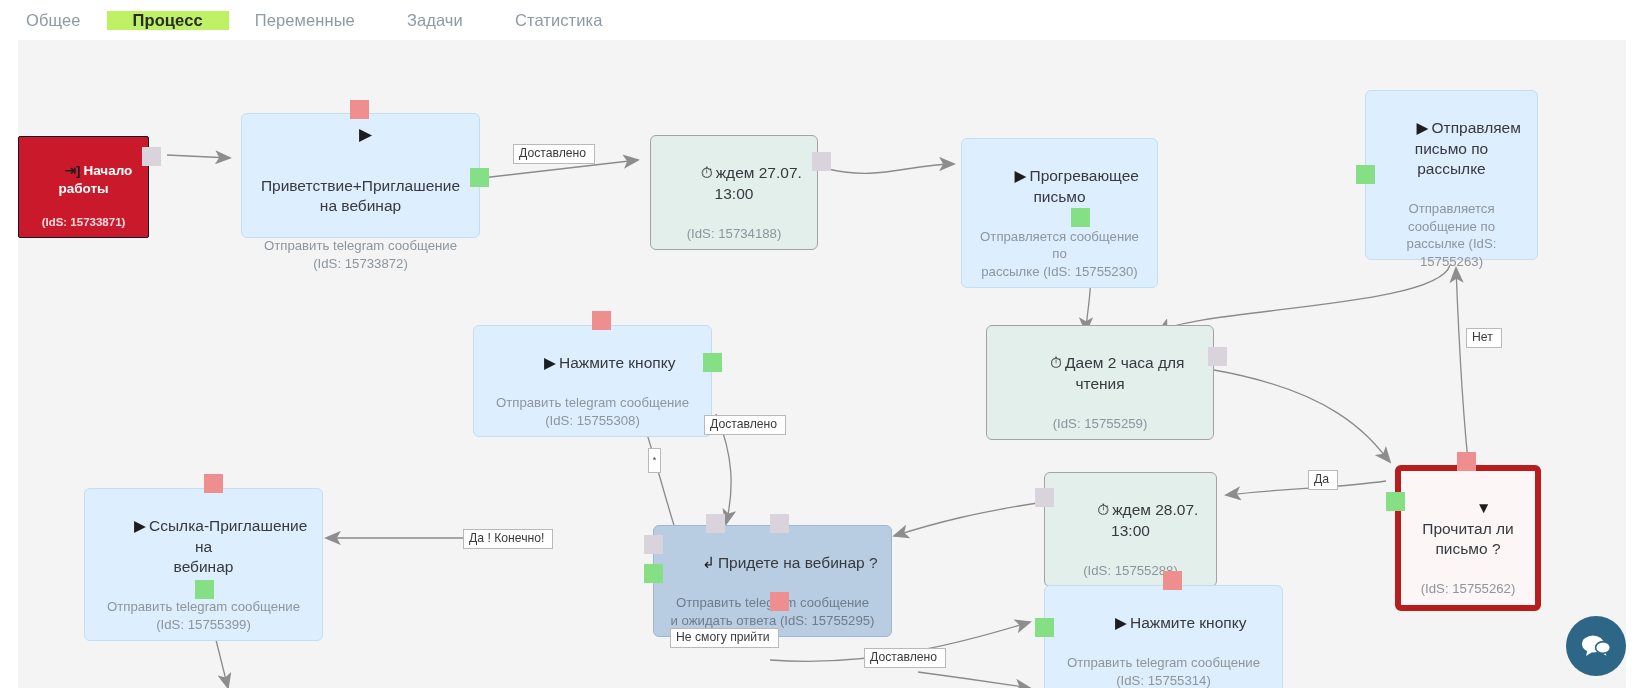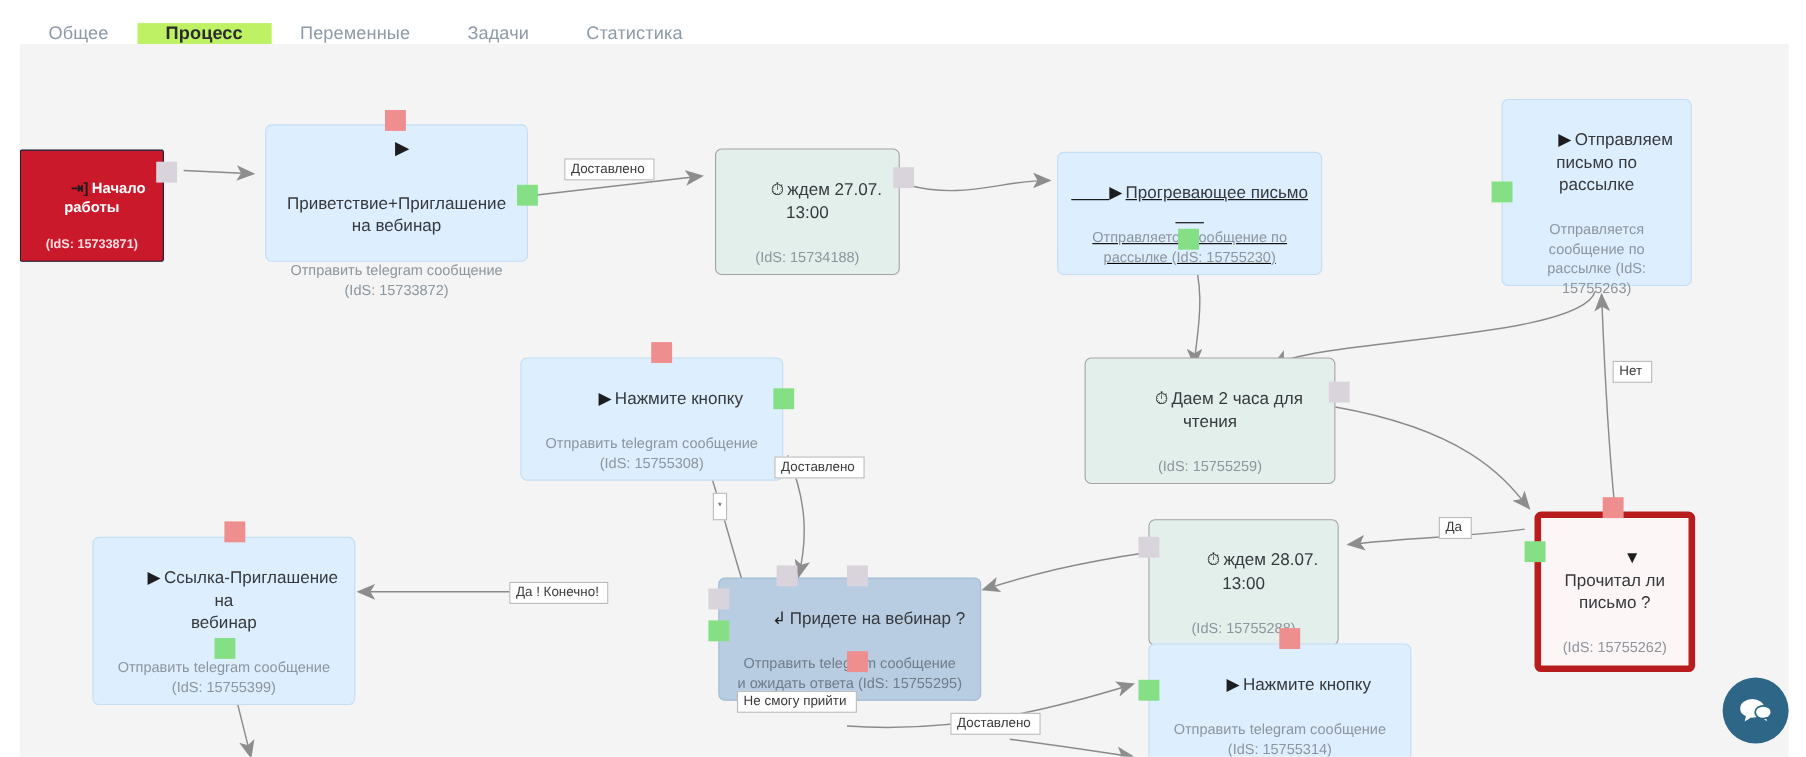--- a/index.html
+++ b/index.html
@@ -9,22 +9,22 @@
     background: #ffffff;
     font-family: "Liberation Sans", sans-serif;
   }
   #app { position: relative; width: 1642px; height: 688px; }
 
   
   .tabbar {
     position: absolute; left: 0; top: 0;
     width: 1642px; height: 40px;
     background: #ffffff;
-    display: flex; align-items: flex-end;
-    padding-left: 18px;
+    display: flex; align-items: center;
+    padding-left: 0;
   }
   .tab {
     display: flex; align-items: center; justify-content: center;
     padding: 0 26px;
     font-size: 16.5px;
     color: #8e9aa6;
     letter-spacing: .1px;
     cursor: pointer;
     white-space: nowrap;
   }
@@ -180,21 +180,21 @@
     <div class="port green" style="left:452px; top:128px;"></div>
 
     <div class="node timer" style="left:632px; top:95px; width:168px;">
       <div class="title">
         <span class="glyph">⏱</span><span>ждем 27.07. 13:00</span>
       </div>
       <div class="sub">(IdS: 15734188)</div>
     </div>
     <div class="port grey" style="left:794px; top:112px;"></div>
 
-    <div class="node msg" style="left:943px; top:98px; width:241px;text-decoration:underline;">
+    <div class="node msg" style="left:943px; top:98px; width:197px;">
       <div class="title">
         <span class="glyph">▶</span><span>Прогревающее письмо</span>
       </div>
       <div class="sub">Отправляется сообщение по
 рассылке (IdS: 15755230)</div>
     </div>
     <div class="port green" style="left:1053px; top:168px;"></div>
 
     <div class="node msg" style="left:1347px; top:50px; width:173px; height:170px;">
       <div class="title">

